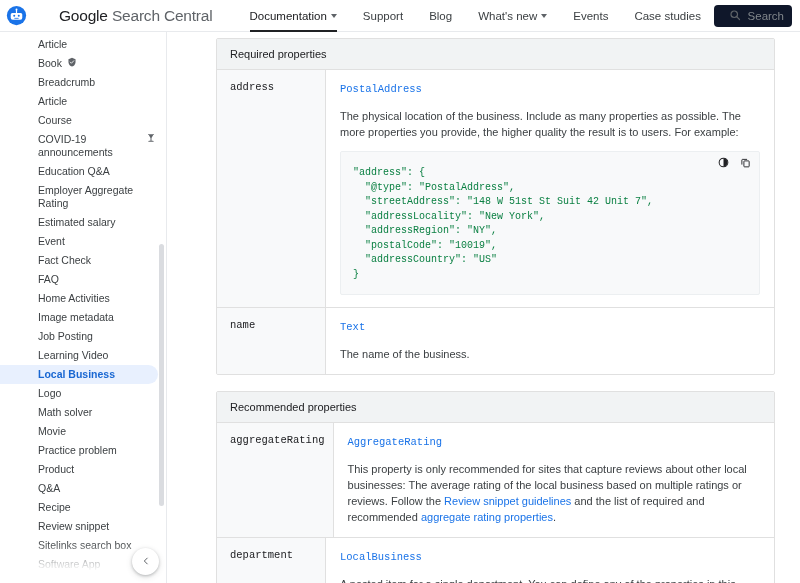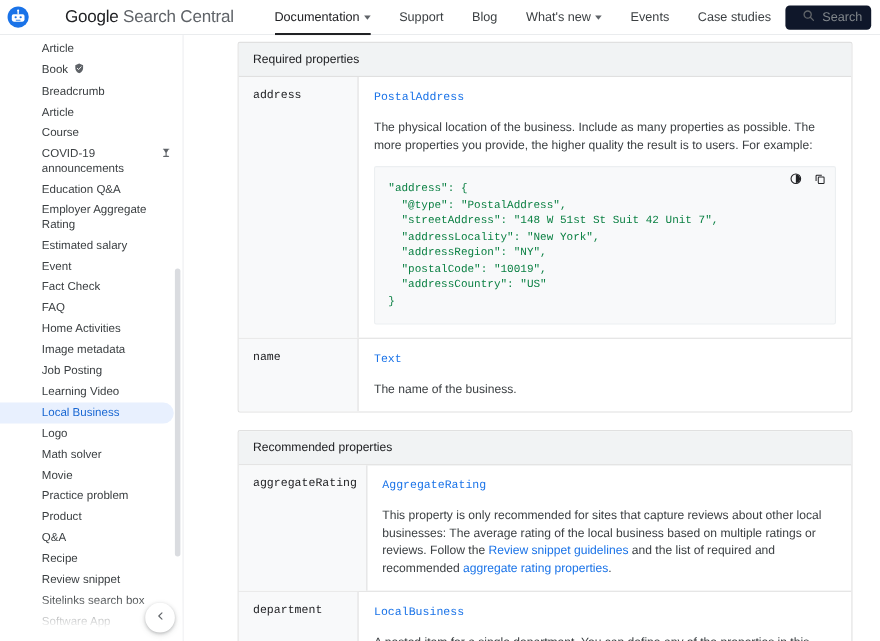--- a/index.html
+++ b/index.html
@@ -101,20 +101,21 @@
     padding: 3px 10px 3px 38px;
     cursor: pointer;
     position: relative;
   }
   .side-item .lbl { flex: 1 1 auto; }
   .side-item.selected {
     background: #e8f0fe;
     color: #1967d2;
     border-radius: 0 12px 12px 0;
     margin-right: 8px;
+    font-weight: bold;
   }
   .side-item .badge-ico { margin-left: 5px; flex: 0 0 auto; }
   .side-item .trail-ico { margin-left: auto; flex: 0 0 auto; padding-left: 6px; }
   .side-fade {
     position: absolute;
     left: 0; right: 0; bottom: 0;
     height: 42px;
     background: linear-gradient(to bottom, rgba(255,255,255,0) 0%, #fff 72%);
     pointer-events: none;
   }

